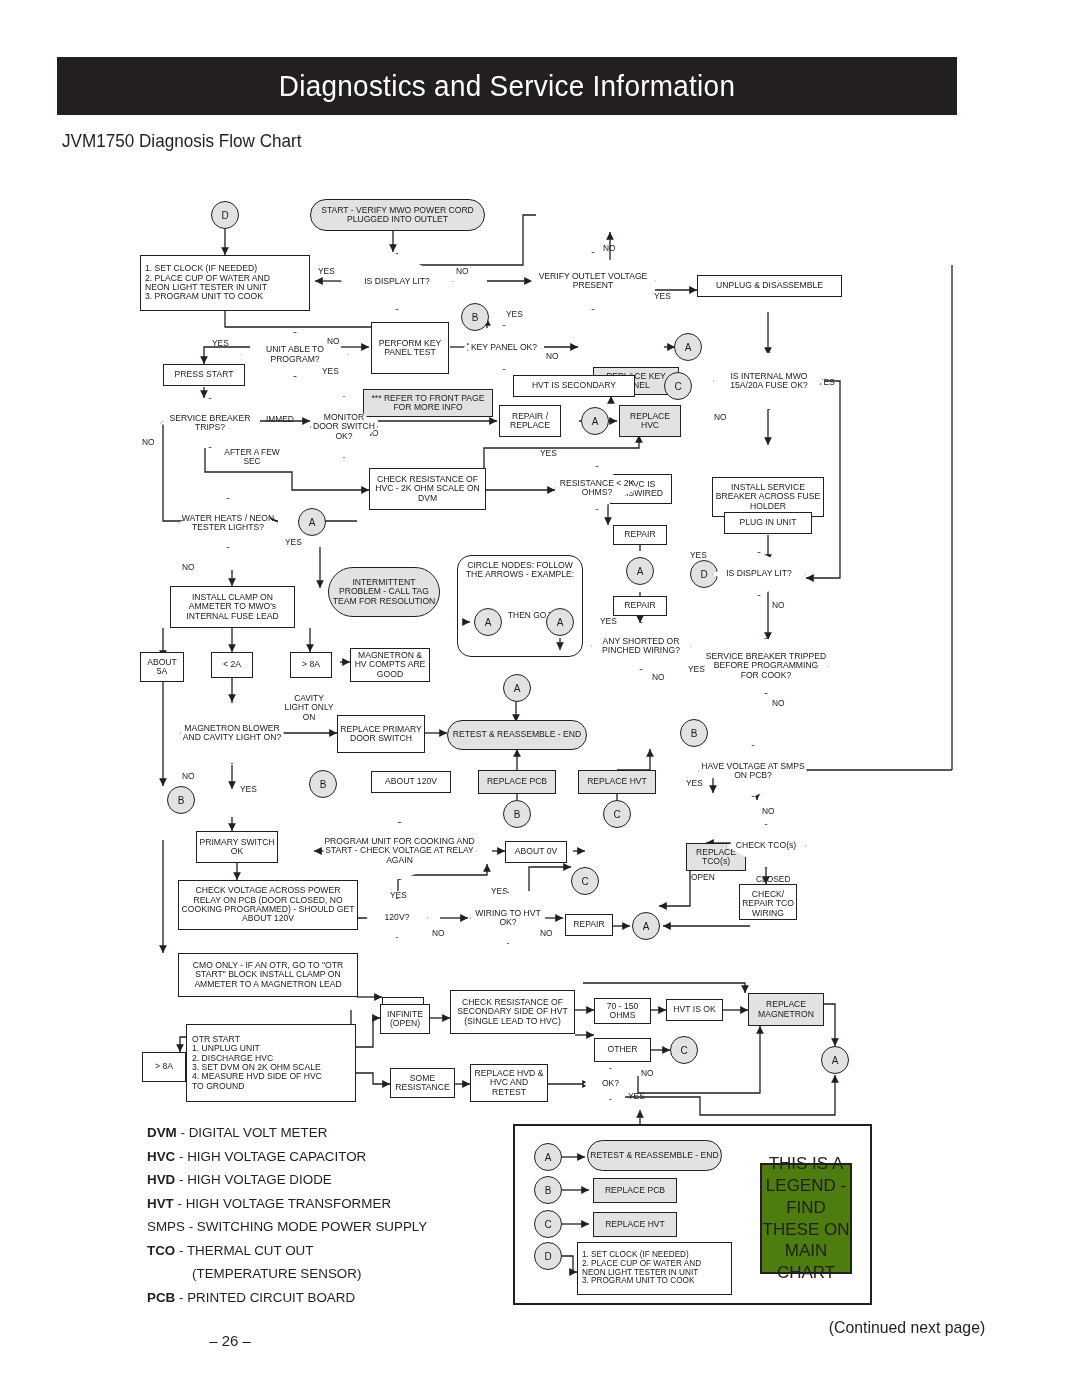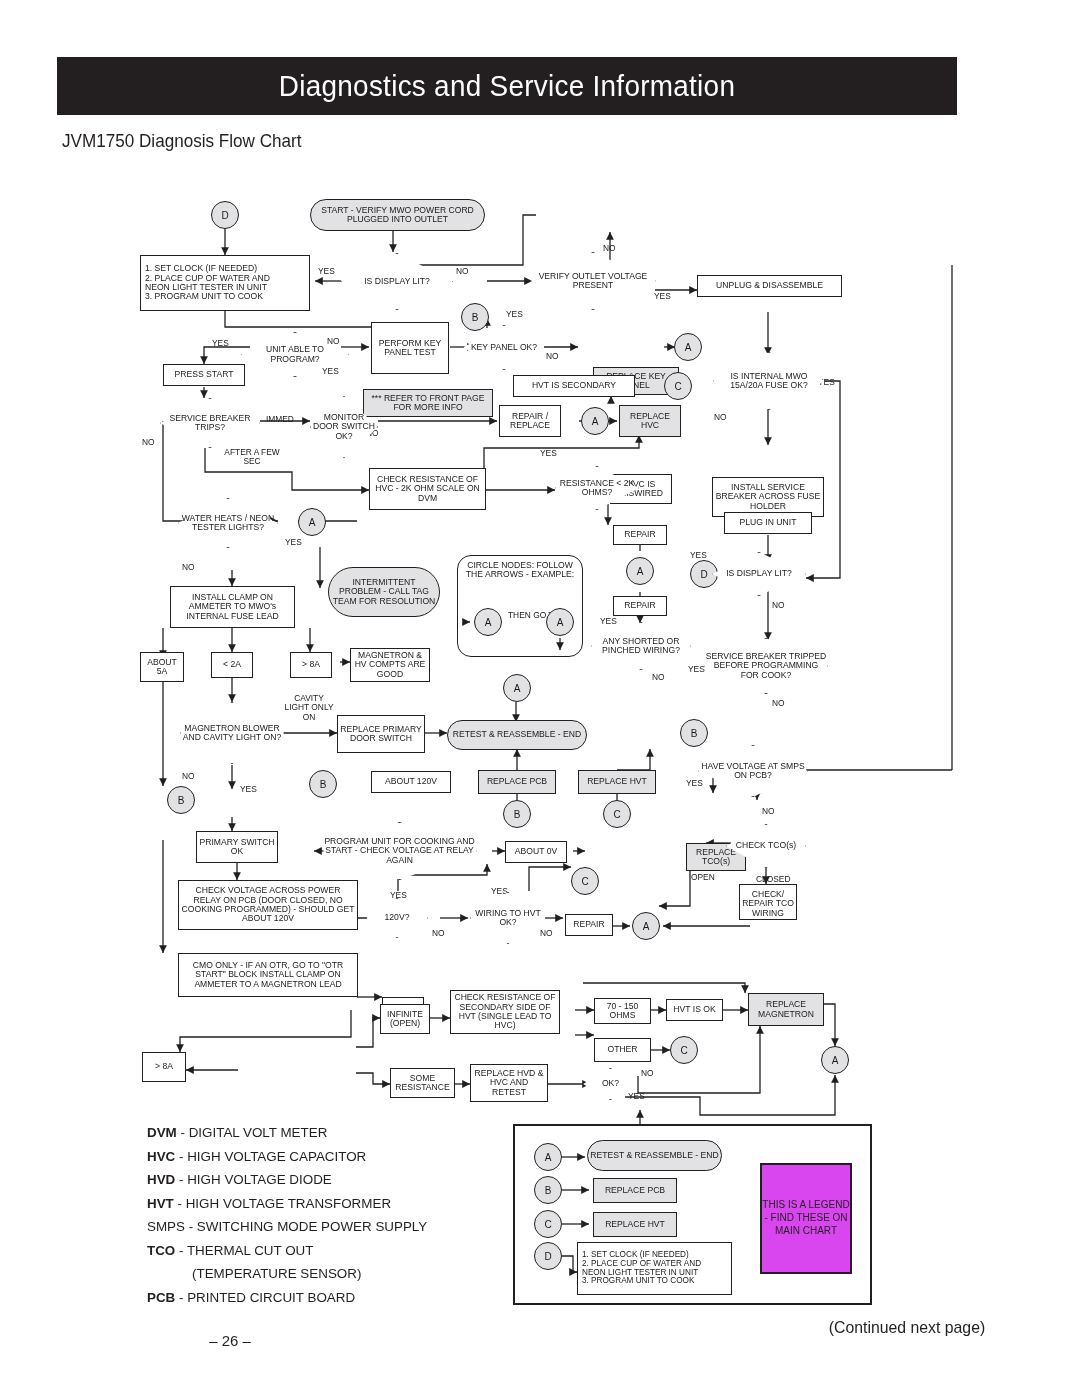--- a/index.html
+++ b/index.html
@@ -76,23 +76,23 @@
   .ab-row{font-size:13.4px;margin-bottom:8.5px;white-space:nowrap;color:#231f20;}
   .ab-row b{font-weight:bold;}
   .ab-sub{font-size:13.4px;margin-bottom:8.5px;padding-left:45px;color:#231f20;}
   
   #legend-box{
     position:absolute;left:513px;top:1124px;width:355px;height:177px;
     border:2px solid #231f20;background:#ffffff;
   }
   #legend-note{
     position:absolute;left:760px;top:1163px;width:88px;height:107px;
-    border:2px solid #231f20;background:#d946ef;
+    border:2px solid #231f20;background:#4d7c0f;
     display:flex;align-items:center;justify-content:center;text-align:center;
-    font-size:10px;line-height:1.28;color:#231f20;
+    font-size:17px;line-height:1.28;color:#231f20;
   }
   
   #page-num{
     position:absolute;left:0;top:1332px;width:460px;text-align:center;
     font-size:15px;color:#231f20;
   }
   #continued{
     position:absolute;right:95px;top:1318px;
     font-size:17px;color:#231f20;
     transform:scaleX(.93);transform-origin:right center;
@@ -463,21 +463,21 @@
   </div>
 
   <div class="nd" style="left:382px;top:997px;width:42px;height:24px;">
     <span>&lt; 1A</span>
   </div>
 
   <div class="nd" style="left:380px;top:1004px;width:50px;height:30px;">
     <span>INFINITE (OPEN)</span>
   </div>
 
-  <div class="nd" style="left:450px;top:990px;width:110px;height:44px;">
+  <div class="nd" style="left:450px;top:990px;width:125px;height:44px;">
     <span>CHECK RESISTANCE OF SECONDARY SIDE OF HVT (SINGLE LEAD TO HVC)</span>
   </div>
 
   <div class="nd" style="left:594px;top:998px;width:57px;height:26px;">
     <span>70 - 150 OHMS</span>
   </div>
   <div class="nd" style="left:666px;top:999px;width:57px;height:22px;">
     <span>HVT IS OK</span>
   </div>
   <div class="nd sh" style="left:748px;top:993px;width:76px;height:33px;">
@@ -487,20 +487,28 @@
   <div class="nd" style="left:594px;top:1038px;width:57px;height:24px;">
     <span>OTHER</span>
   </div>
   <div class="cir" style="left:670px;top:1036px;">C</div>
   <div class="cir" style="left:821px;top:1046px;">A</div>
 
   <div class="nd" style="left:142px;top:1052px;width:44px;height:30px;">
     <span>&gt; 8A</span>
   </div>
 
+  <div class="nd lt" style="left:186px;top:1024px;width:170px;height:78px;padding-left:5px;white-space:pre-line;">
+    <span>OTR START
+1. UNPLUG UNIT
+2. DISCHARGE HVC
+3. SET DVM ON 2K OHM SCALE
+4. MEASURE HVD SIDE OF HVC
+TO GROUND</span>
+  </div>
 
   <div class="nd" style="left:390px;top:1068px;width:65px;height:30px;">
     <span>SOME RESISTANCE</span>
   </div>
   <div class="nd" style="left:470px;top:1064px;width:78px;height:38px;">
     <span>REPLACE HVD &amp; HVC AND RETEST</span>
   </div>
   <div class="dia" style="left:583px;top:1068px;width:55px;height:32px;">
     <span>OK?</span>
   </div>

